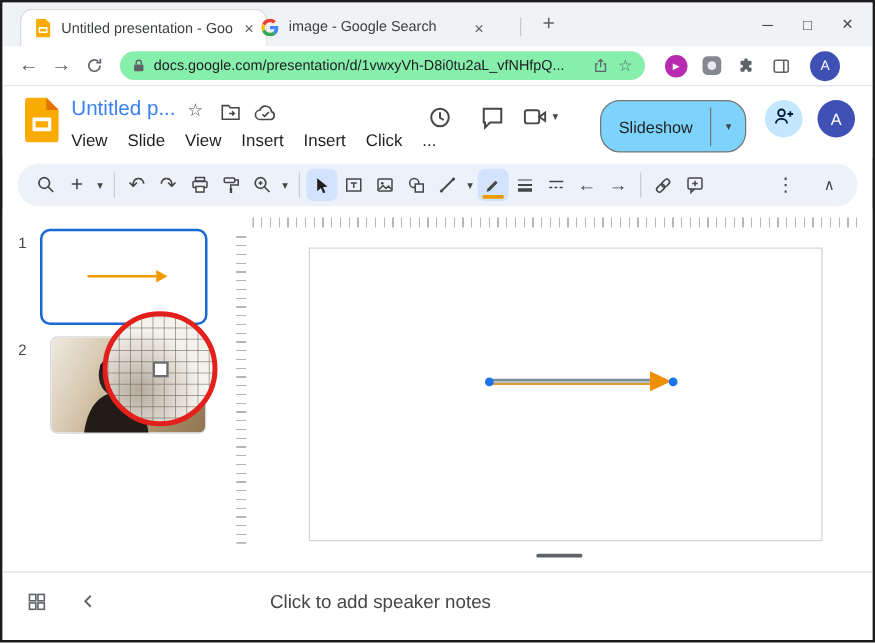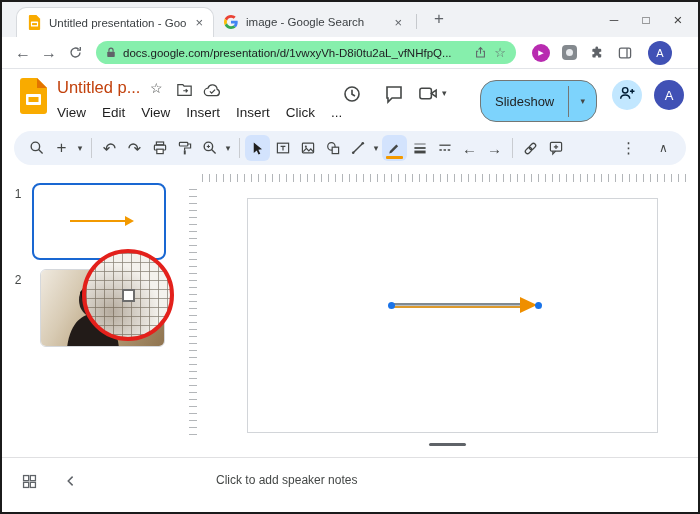--- a/index.html
+++ b/index.html
@@ -8,21 +8,21 @@
   .screen {
     position:relative; width:700px; height:514px; overflow:hidden;
     background:#fff; border:2px solid #1b1b1b;
     font-family:"Liberation Sans", sans-serif; color:#202124;
   }
   
   .tabstrip { position:absolute; left:0; top:0; right:0; height:35px; background:#f0f2f5; }
   .tab { position:absolute; top:5px; height:30px; display:flex; align-items:center; gap:7px;
          padding:0 8px 0 10px; border-radius:10px 10px 0 0; }
   .tab.active { left:14px; width:198px; background:#fff; border:1px solid #d7dade; border-bottom:none; }
-  .tab.inactive { left:212px; width:198px; }
+  .tab.inactive { left:197px; width:198px; }
   .favicon { width:15px; height:15px; flex:0 0 auto; display:flex; }
   .tab-title { font-size:11.5px; color:#3c4043; white-space:nowrap; overflow:hidden; flex:1; }
   .tab-close { font-size:13px; color:#5f6368; line-height:1; padding:0 2px; }
   .tab-sep { position:absolute; left:414px; top:12px; width:1px; height:15px; background:#c6c9cd; }
   .new-tab { position:absolute; left:424px; top:4px; width:26px; height:26px; font-size:17px; color:#5f6368; }
   .win-controls { position:absolute; right:4px; top:0; height:35px; display:flex; }
   .win-controls span { width:32px; height:35px; display:flex; align-items:center; justify-content:center;
                        font-size:12px; color:#444; }
   
   .navbar { position:absolute; left:0; top:35px; right:0; height:32px; background:#fff;
@@ -40,21 +40,21 @@
   .ext-play { width:18px; height:18px; border-radius:50%; background:#b82bb0; color:#fff;
               font-size:7px; display:flex; align-items:center; justify-content:center; }
   .ext-generic { width:15px; height:15px; border-radius:4px; background:#84898e; position:relative; }
   .ext-generic::after { content:""; position:absolute; left:4px; top:4px; width:7px; height:7px;
               border-radius:50%; background:#e8eaed; }
   .avatar-sm { width:24px; height:24px; border-radius:50%; background:#4051b5; color:#fff;
                font-size:11px; display:flex; align-items:center; justify-content:center; margin-left:6px; }
   
   .appbar { position:absolute; left:0; top:68px; right:0; height:56px; background:#fff; }
   .logo { position:absolute; left:18px; top:8px; width:27px; height:36px; }
-  .doc-title { position:absolute; left:55px; top:8px; font-size:16.5px; color:#c2410c; }
+  .doc-title { position:absolute; left:55px; top:8px; font-size:16.5px; color:#3b82f6; }
   .hd-star { position:absolute; left:148px; top:10px; font-size:14px; color:#444746; }
   .hd-ic { position:absolute; color:#444746; display:flex; }
   .menus { position:absolute; left:52px; top:34px; display:flex; gap:10px; font-size:13.5px; color:#1f1f1f; }
   .menu-item { padding:1px 3px; border-radius:4px; }
   .hd-right-ic { position:absolute; top:14px; color:#444746; display:flex; align-items:center; }
   .caret { font-size:9px; color:#444746; }
   .slideshow-btn { position:absolute; left:478px; top:10px; height:42px; display:flex; align-items:center;
                    border:1px solid #747775; border-radius:16px; background:#7dd3fc; }
   .ss-main { padding:0 14px; font-size:13px; color:#1f1f1f; }
   .ss-caret { width:28px; height:31px; display:flex; align-items:center; justify-content:center;
@@ -104,21 +104,21 @@
             border:1px solid #d2d5d9; }
   .arr-shaft { position:absolute; left:391px; top:136px; width:133px; height:5px;
             background:linear-gradient(to bottom,#7f8a92 0 30%, #b9c0c5 30% 62%, #dd9a2d 62% 100%); }
   .arr-head { position:absolute; left:518px; top:130px; width:0; height:0;
             border-left:17px solid #ef8f00; border-top:8px solid transparent; border-bottom:8px solid transparent; }
   .arr-dot { position:absolute; width:7px; height:7px; border-radius:50%; background:#1a73e8; }
   .dot-l { left:386px; top:135px; } .dot-r { left:533px; top:135px; }
   .h-scroll { position:absolute; left:427px; top:276px; width:37px; height:3px; background:#5f6368; border-radius:2px; }
   
   .notes { position:absolute; left:0; right:0; top:455px; bottom:0; background:#fff; border-top:1px solid #e0e0e2; }
-  .notes-text { position:absolute; left:214px; top:15px; font-size:12px; color:#444746; }
+  .notes-text { position:absolute; left:214px; top:15px; font-size:15px; color:#444746; }
   .grid-btn { position:absolute; left:16px; top:12px; width:22px; height:22px; display:flex;
               align-items:center; justify-content:center; color:#5f6368; }
   .chev-btn { position:absolute; left:58px; top:13px; width:20px; height:20px; display:flex;
               align-items:center; justify-content:center; color:#5f6368; }
 </style>
 </head>
 <body>
 
 <div class="screen">
 
@@ -220,21 +220,21 @@
         </svg>
     </span>
     <span class="hd-ic" style="left:201px; top:13px;">
       <svg width="19" height="14" viewBox="0 0 22 16">
           <path d="M6 14.5a4.3 4.3 0 0 1-.3-8.6A5.5 5.5 0 0 1 16.4 7.2 3.8 3.8 0 0 1 16 14.5z" fill="none" stroke="#444746" stroke-width="1.5"></path>
           <path d="M8 9.6l2 2 4-4" fill="none" stroke="#444746" stroke-width="1.5"></path>
         </svg>
     </span>
     <div class="menus">
       <span class="menu-item">View</span>
-      <span class="menu-item">Edit</span>
+      <span class="menu-item">Slide</span>
       <span class="menu-item">View</span>
       <span class="menu-item">Insert</span>
       <span class="menu-item">Insert</span>
       <span class="menu-item">Click</span>
       <span class="menu-item">...</span>
     </div>
     <span class="hd-right-ic" style="left:340px;">
       <svg width="20" height="20" viewBox="0 0 20 20">
           <circle cx="10" cy="10" r="7" fill="none" stroke="#444746" stroke-width="1.6"></circle>
           <path d="M10 5.8v4.4l3 1.8" fill="none" stroke="#444746" stroke-width="1.6"></path>

